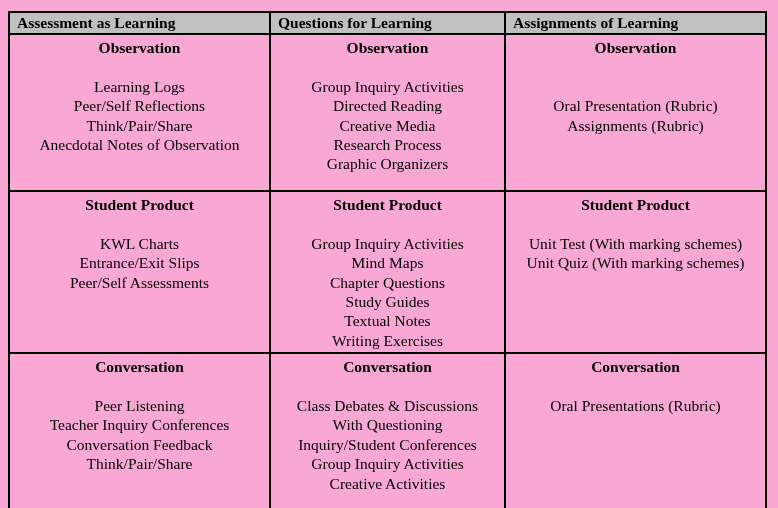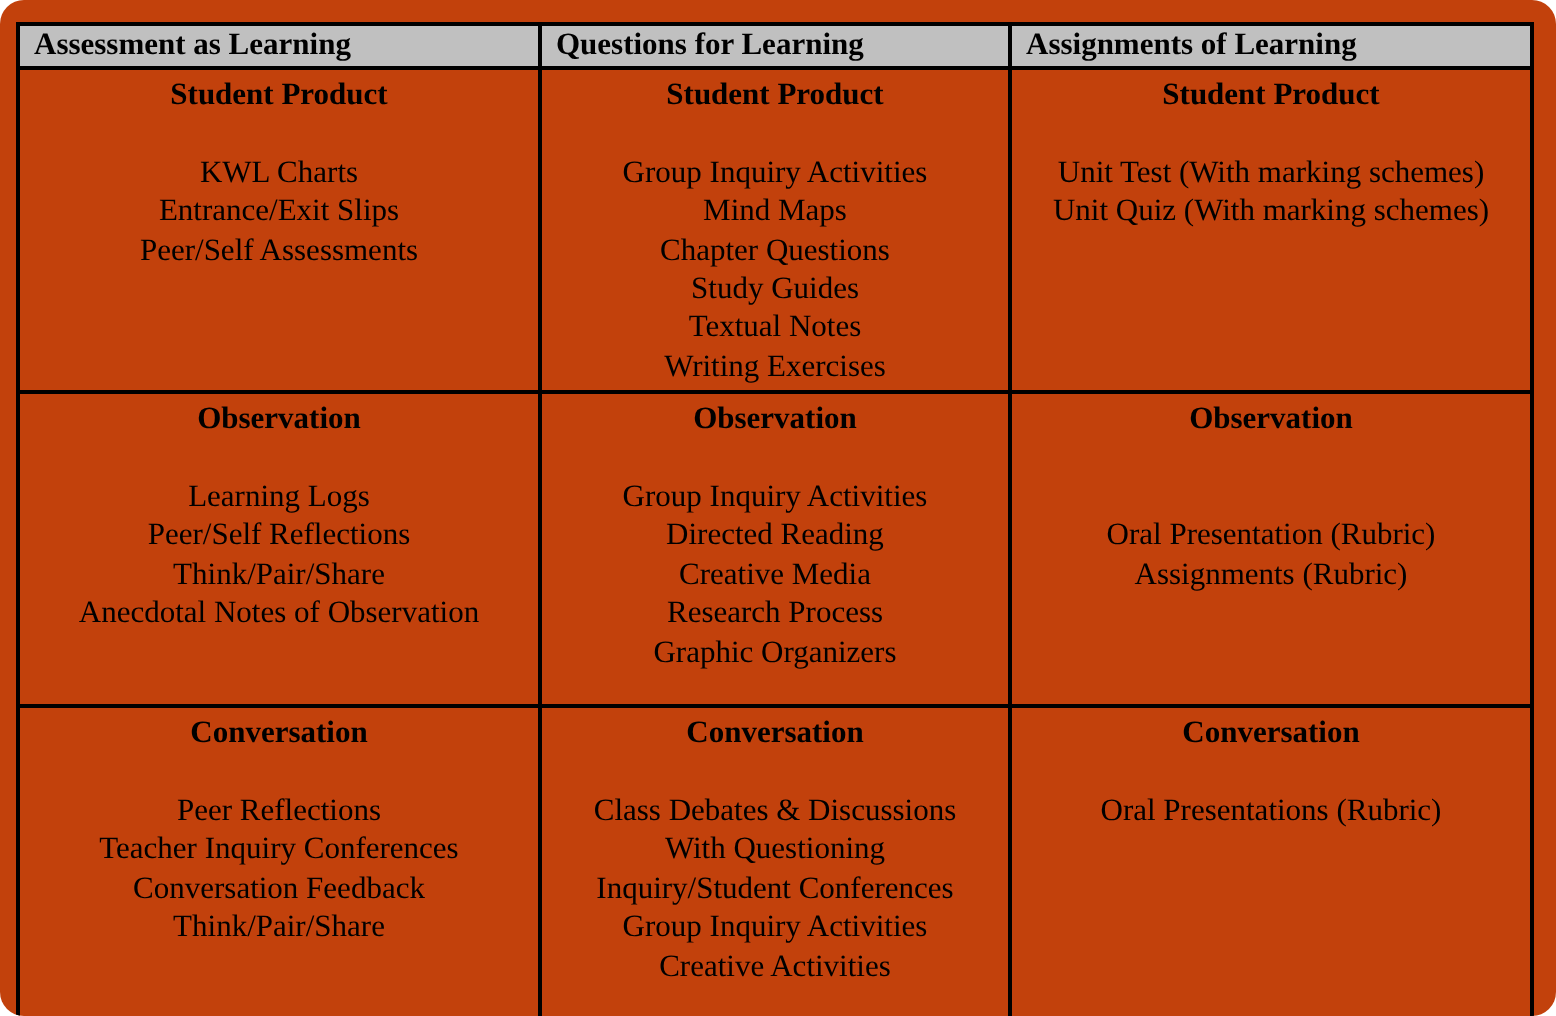--- a/index.html
+++ b/index.html
@@ -8,23 +8,22 @@
     background: #ffffff;
     width: 778px;
     height: 508px;
     font-family: "Liberation Serif", serif;
     color: #000000;
   }
   .page {
     position: relative;
     width: 778px;
     height: 508px;
-    background: #c2410c;
+    background: #f9a8d4;
     overflow: hidden;
-    border-radius: 12px;
   }
   .table-wrap {
     position: absolute;
     left: 8px;
     top: 11px;
   }
   table.assessment {
     border-collapse: collapse;
     table-layout: fixed;
     width: 757px;
@@ -78,51 +77,20 @@
       <thead>
         <tr>
           <th class="col-header">Assessment as Learning</th>
           <th class="col-header">Questions for Learning</th>
           <th class="col-header">Assignments of Learning</th>
         </tr>
       </thead>
       <tbody>
         <tr>
           <td class="body-cell">
-            <div class="cell-heading">Student Product</div>
-            <div class="cell-spacer"></div>
-            <div class="cell-items">
-                <div class="cell-item">KWL Charts</div>
-                <div class="cell-item">Entrance/Exit Slips</div>
-                <div class="cell-item">Peer/Self Assessments</div>
-              </div>
-          </td>
-          <td class="body-cell">
-            <div class="cell-heading">Student Product</div>
-            <div class="cell-spacer"></div>
-            <div class="cell-items">
-                <div class="cell-item">Group Inquiry Activities</div>
-                <div class="cell-item">Mind Maps</div>
-                <div class="cell-item">Chapter Questions</div>
-                <div class="cell-item">Study Guides</div>
-                <div class="cell-item">Textual Notes</div>
-                <div class="cell-item">Writing Exercises</div>
-              </div>
-          </td>
-          <td class="body-cell">
-            <div class="cell-heading">Student Product</div>
-            <div class="cell-spacer"></div>
-            <div class="cell-items">
-                <div class="cell-item">Unit Test (With marking schemes)</div>
-                <div class="cell-item">Unit Quiz (With marking schemes)</div>
-              </div>
-          </td>
-        </tr>
-        <tr>
-          <td class="body-cell">
             <div class="cell-heading">Observation</div>
             <div class="cell-spacer"></div>
             <div class="cell-items">
                 <div class="cell-item">Learning Logs</div>
                 <div class="cell-item">Peer/Self Reflections</div>
                 <div class="cell-item">Think/Pair/Share</div>
                 <div class="cell-item">Anecdotal Notes of Observation</div>
               </div>
           </td>
           <td class="body-cell">
@@ -141,24 +109,55 @@
             <div class="cell-spacer"></div>
             <div class="cell-items">
                 <div class="cell-item"></div>
                 <div class="cell-item">Oral Presentation (Rubric)</div>
                 <div class="cell-item">Assignments (Rubric)</div>
               </div>
           </td>
         </tr>
         <tr>
           <td class="body-cell">
+            <div class="cell-heading">Student Product</div>
+            <div class="cell-spacer"></div>
+            <div class="cell-items">
+                <div class="cell-item">KWL Charts</div>
+                <div class="cell-item">Entrance/Exit Slips</div>
+                <div class="cell-item">Peer/Self Assessments</div>
+              </div>
+          </td>
+          <td class="body-cell">
+            <div class="cell-heading">Student Product</div>
+            <div class="cell-spacer"></div>
+            <div class="cell-items">
+                <div class="cell-item">Group Inquiry Activities</div>
+                <div class="cell-item">Mind Maps</div>
+                <div class="cell-item">Chapter Questions</div>
+                <div class="cell-item">Study Guides</div>
+                <div class="cell-item">Textual Notes</div>
+                <div class="cell-item">Writing Exercises</div>
+              </div>
+          </td>
+          <td class="body-cell">
+            <div class="cell-heading">Student Product</div>
+            <div class="cell-spacer"></div>
+            <div class="cell-items">
+                <div class="cell-item">Unit Test (With marking schemes)</div>
+                <div class="cell-item">Unit Quiz (With marking schemes)</div>
+              </div>
+          </td>
+        </tr>
+        <tr>
+          <td class="body-cell">
             <div class="cell-heading">Conversation</div>
             <div class="cell-spacer"></div>
             <div class="cell-items">
-                <div class="cell-item">Peer Reflections</div>
+                <div class="cell-item">Peer Listening</div>
                 <div class="cell-item">Teacher Inquiry Conferences</div>
                 <div class="cell-item">Conversation Feedback</div>
                 <div class="cell-item">Think/Pair/Share</div>
               </div>
           </td>
           <td class="body-cell">
             <div class="cell-heading">Conversation</div>
             <div class="cell-spacer"></div>
             <div class="cell-items">
                 <div class="cell-item">Class Debates &amp; Discussions</div>

